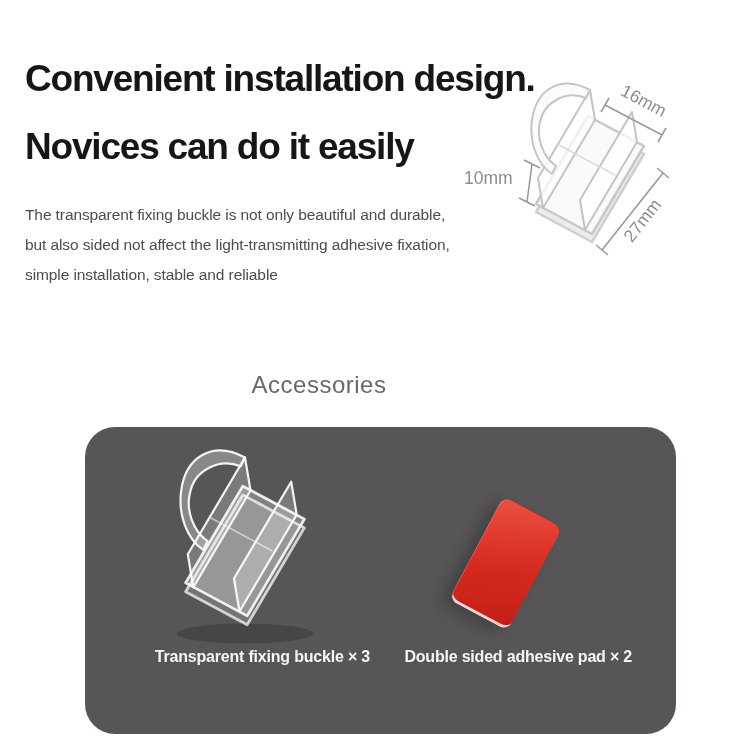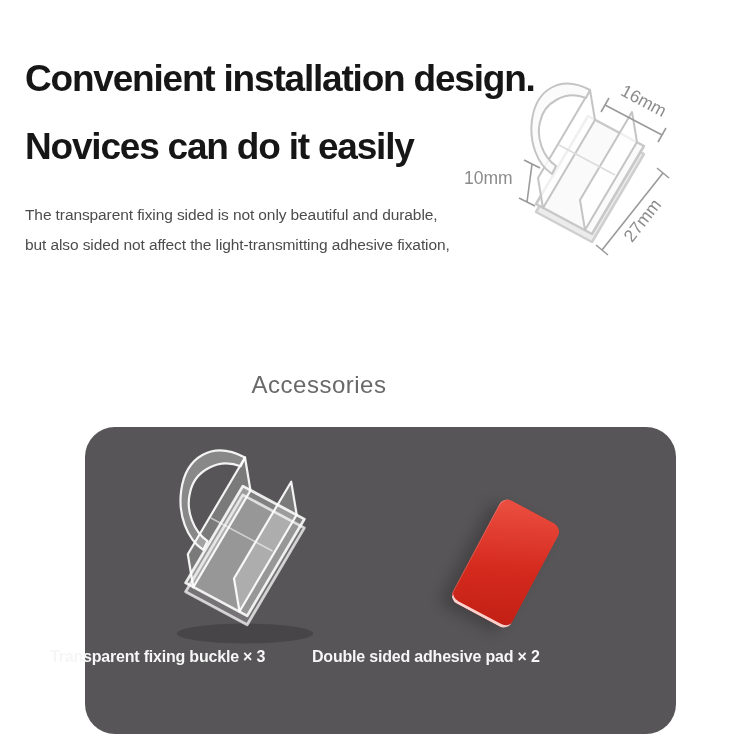--- a/index.html
+++ b/index.html
@@ -19,21 +19,21 @@
   }
   .acc-title{
     position:absolute;left:0;top:371px;width:638px;text-align:center;
     font-size:24px;color:#696969;letter-spacing:0.5px;font-weight:400;
   }
   .panel{
     position:absolute;left:85px;top:427px;width:591px;height:307px;
     border-radius:30px;background:#575557;
   }
   .item-label{
-    position:absolute;top:648px;width:320px;text-align:left;color:#f6f6f6;
+    position:absolute;top:648px;width:320px;text-align:right;color:#f6f6f6;
     font-size:16px;font-weight:700;letter-spacing:-0.2px;white-space:nowrap;
   }
   .item-label.left{left:50px;}
   .item-label.right{left:312px;}
   .pad{
     position:absolute;left:472px;top:505px;width:66px;height:114px;border-radius:10px;
     transform:rotate(28deg);
     background:linear-gradient(155deg,#ea4d3f 5%,#d52a1e 55%,#c21f14 100%);
     border-bottom:3px solid rgba(255,255,255,0.75);
     border-left:1px solid rgba(255,255,255,0.25);
@@ -60,22 +60,23 @@
 </style>
 </head>
 <body>
 
 <div class="page">
 
   <div class="headline l2">Novices can do it easily</div>
   <div class="headline l1">Convenient installation design.</div>
 
   <div class="description">
-    <div>The transparent fixing sided is not only beautiful and durable,</div>
+    <div>The transparent fixing buckle is not only beautiful and durable,</div>
     <div>but also sided not affect the light-transmitting adhesive fixation,</div>
+    <div>simple installation, stable and reliable</div>
   </div>
 
   <svg class="hero-svg" viewBox="0 0 260 200">
     <g class="buckle light">
       <polygon class="slab-side" points="148,44 204,74 152,162 96,132"></polygon>
       <polygon class="slab-top" points="148,36 204,66 152,154 96,124"></polygon>
       <polygon class="rail" points="192,32 197,62 145,150 140,120"></polygon>
       <polygon class="rail" points="150,10 155,40 103,128 98,98"></polygon>
       <path class="flap" d="M150,10 C120,-6 96,10 92,40 C89,62 97,84 112,94 L116,86 C103,77 96,58 100,42 C104,22 126,10 146,18 Z"></path>
       <line class="seam" x1="119" y1="65" x2="175" y2="95"></line>

